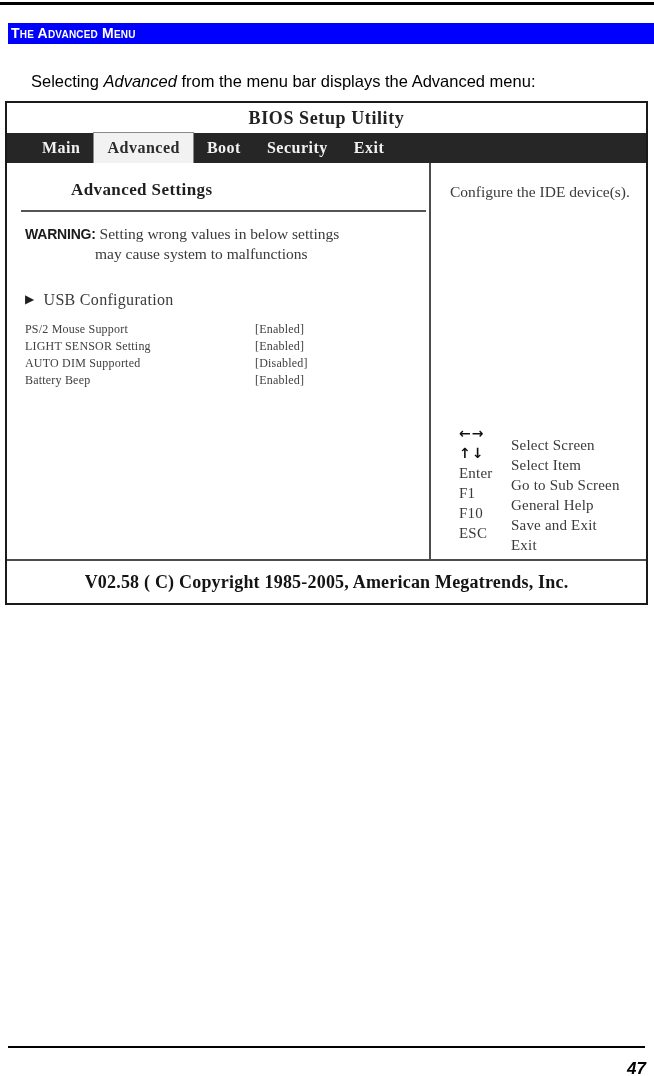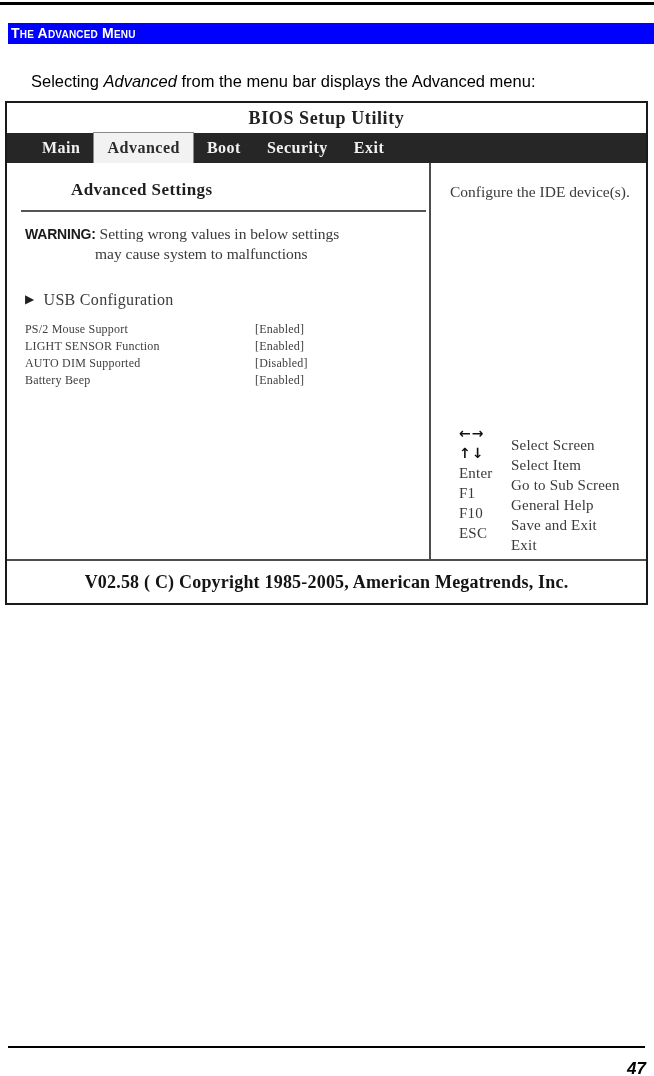--- a/index.html
+++ b/index.html
@@ -359,21 +359,21 @@
         <span class="submenu-arrow">▶</span>
         <span>USB Configuration</span>
       </div>
 
       <div class="settings-list">
         <div class="setting-row">
           <span class="setting-name">PS/2 Mouse Support</span>
           <span class="setting-value">[Enabled]</span>
         </div>
         <div class="setting-row">
-          <span class="setting-name">LIGHT SENSOR Function</span>
+          <span class="setting-name">LIGHT SENSOR Setting</span>
           <span class="setting-value">[Enabled]</span>
         </div>
         <div class="setting-row">
           <span class="setting-name">AUTO DIM Supported</span>
           <span class="setting-value">[Disabled]</span>
         </div>
         <div class="setting-row">
           <span class="setting-name">Battery Beep</span>
           <span class="setting-value">[Enabled]</span>
         </div>

